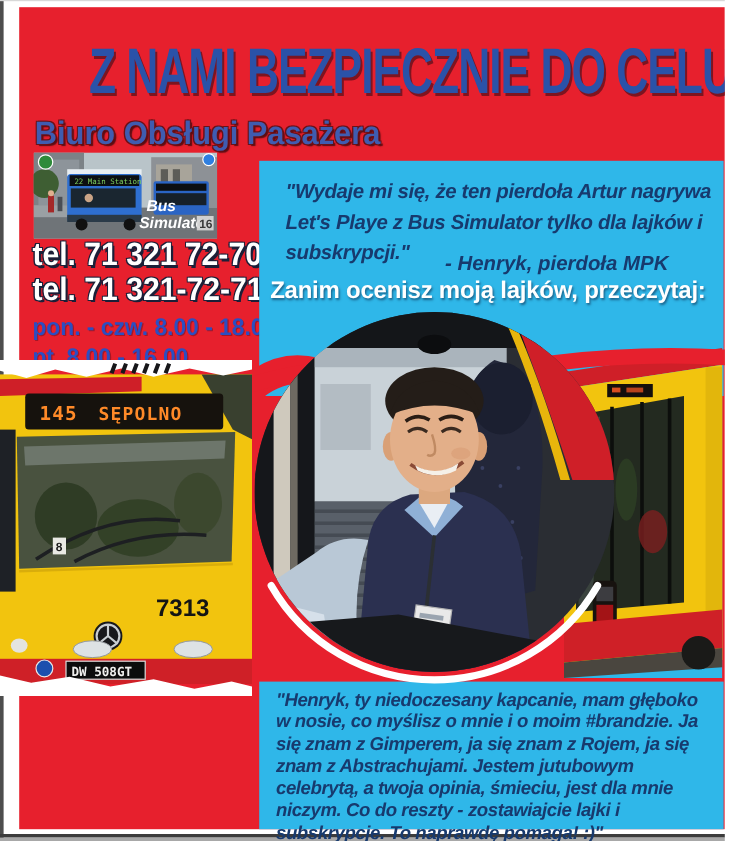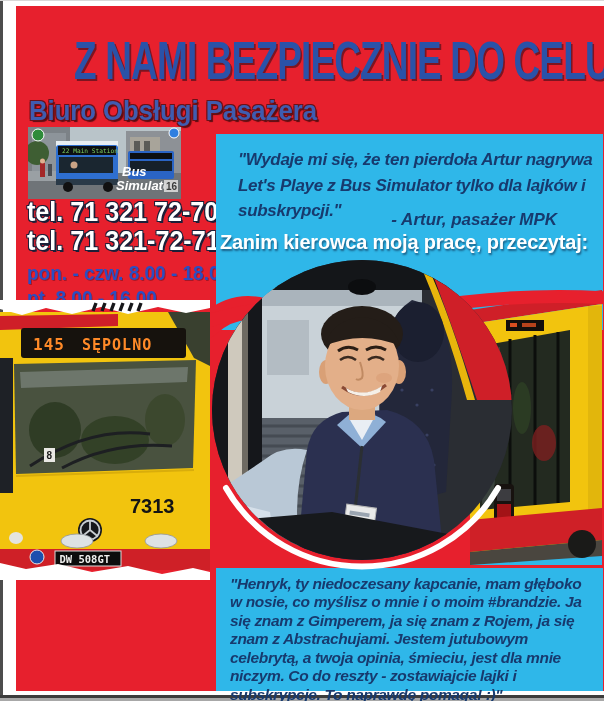--- a/index.html
+++ b/index.html
@@ -107,22 +107,22 @@
     <div>tel. 71 321-72-71</div>
   </div>
 
   <div class="abs hours">
     <div>pon. - czw. 8.00 - 18.00</div>
     <div>pt. 8.00 - 16.00</div>
   </div>
 
   <div class="abs quote-box">
     <div class="quote-text">"Wydaje mi się, że ten pierdoła Artur nagrywa Let's Playe z Bus Simulator tylko dla lajków i subskrypcji."</div>
-    <div class="quote-attrib">- Artur, pasażer MPK</div>
-    <div class="cta">Zanim kierowca moją pracę, przeczytaj:</div>
+    <div class="quote-attrib">- Henryk, pierdoła MPK</div>
+    <div class="cta">Zanim ocenisz moją lajków, przeczytaj:</div>
   </div>
 
   <svg class="abs right-bus" width="132" height="277" viewBox="0 0 132 277">
     <rect width="132" height="277" fill="#2fb7e9"></rect>
     <polygon points="0,22 132,2 132,16 0,36" fill="#cf1f28"></polygon>
     <polygon points="0,36 132,16 132,262 0,270" fill="#f2c40e"></polygon>
     <rect x="118" y="18" width="14" height="244" fill="#e2b60c"></rect>
     <rect x="36" y="32" width="38" height="11" fill="#140f0c"></rect>
     <rect x="40" y="35" width="7" height="4" fill="#d94e20"></rect>
     <rect x="52" y="35" width="14" height="4" fill="#b8431c"></rect>

